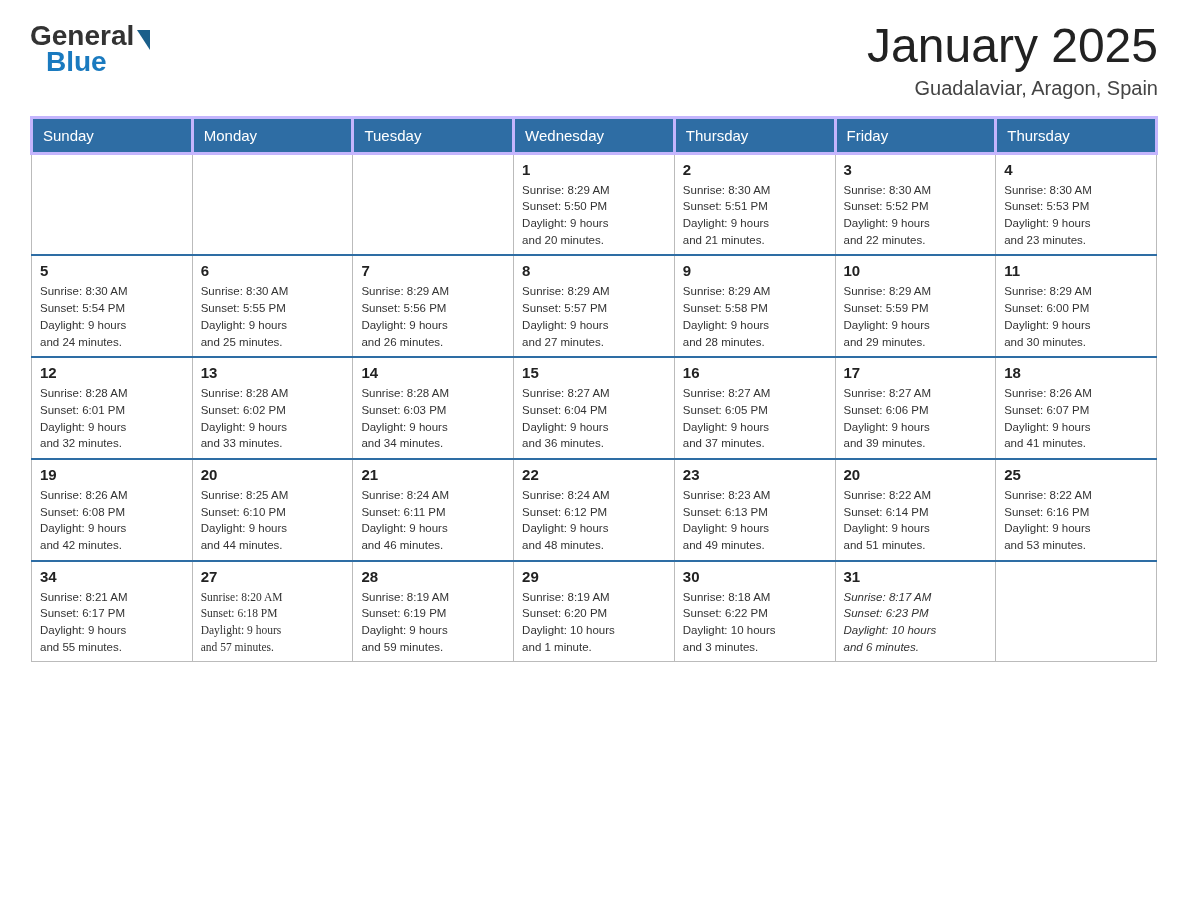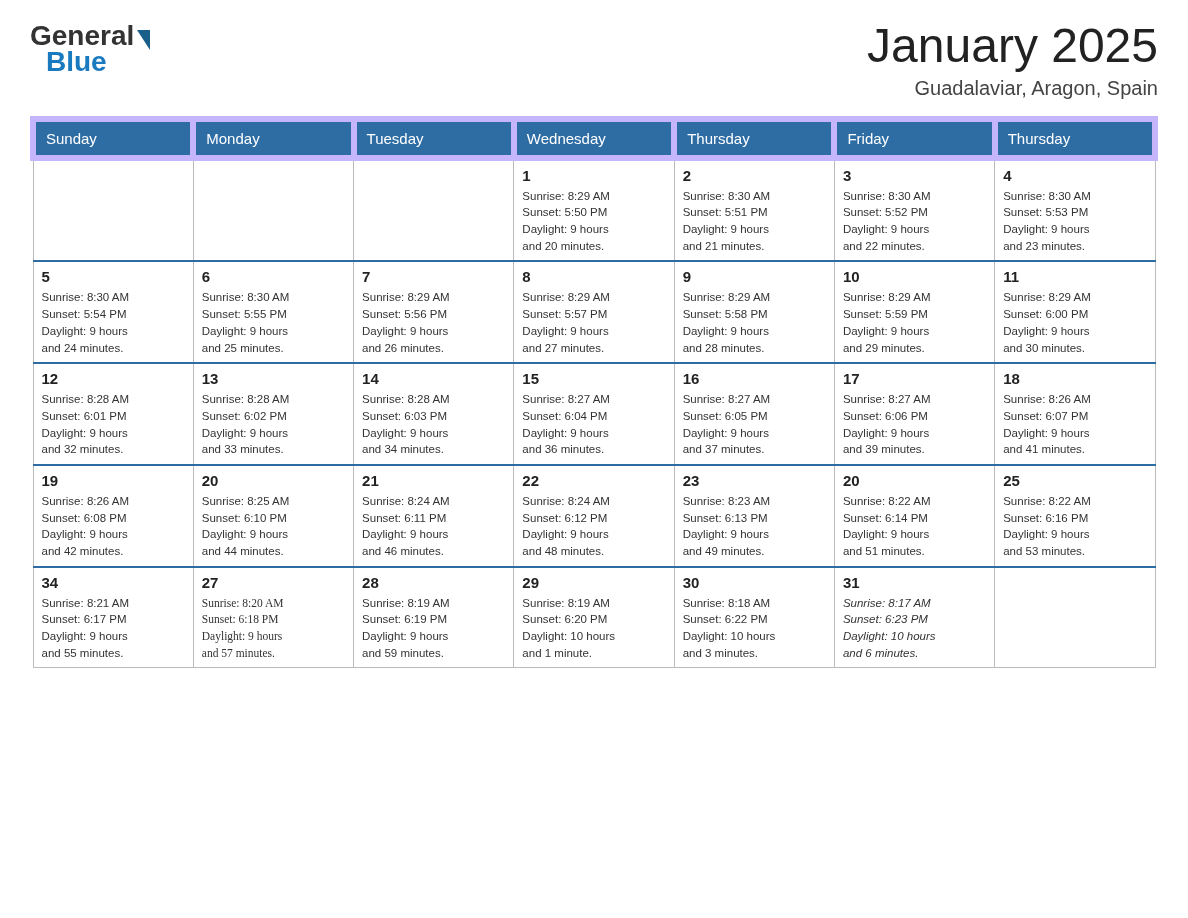--- a/index.html
+++ b/index.html
@@ -52,21 +52,21 @@
       border-collapse: collapse;
       border: 1px solid #999;
     }
     .calendar th {
       background-color: #2e6da4;
       color: #fff;
       font-size: 15px;
       font-weight: normal;
       padding: 8px 10px;
       text-align: left;
-      border: 6px solid #c4b5fd;
+      border: 3px solid #c4b5fd;
     }
     .calendar td {
       border: 1px solid #bbb;
       vertical-align: top;
       padding: 6px 8px;
       width: 14.28%;
       min-height: 100px;
     }
     .day-number {
       font-size: 15px;

